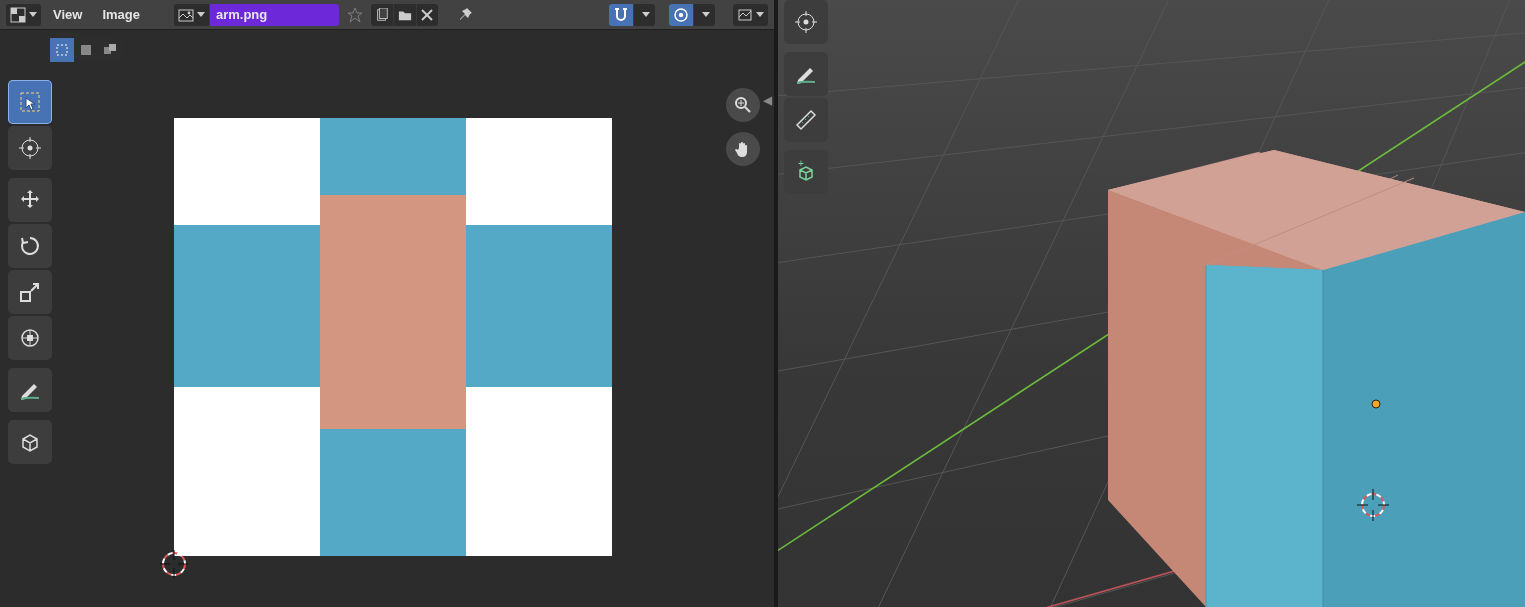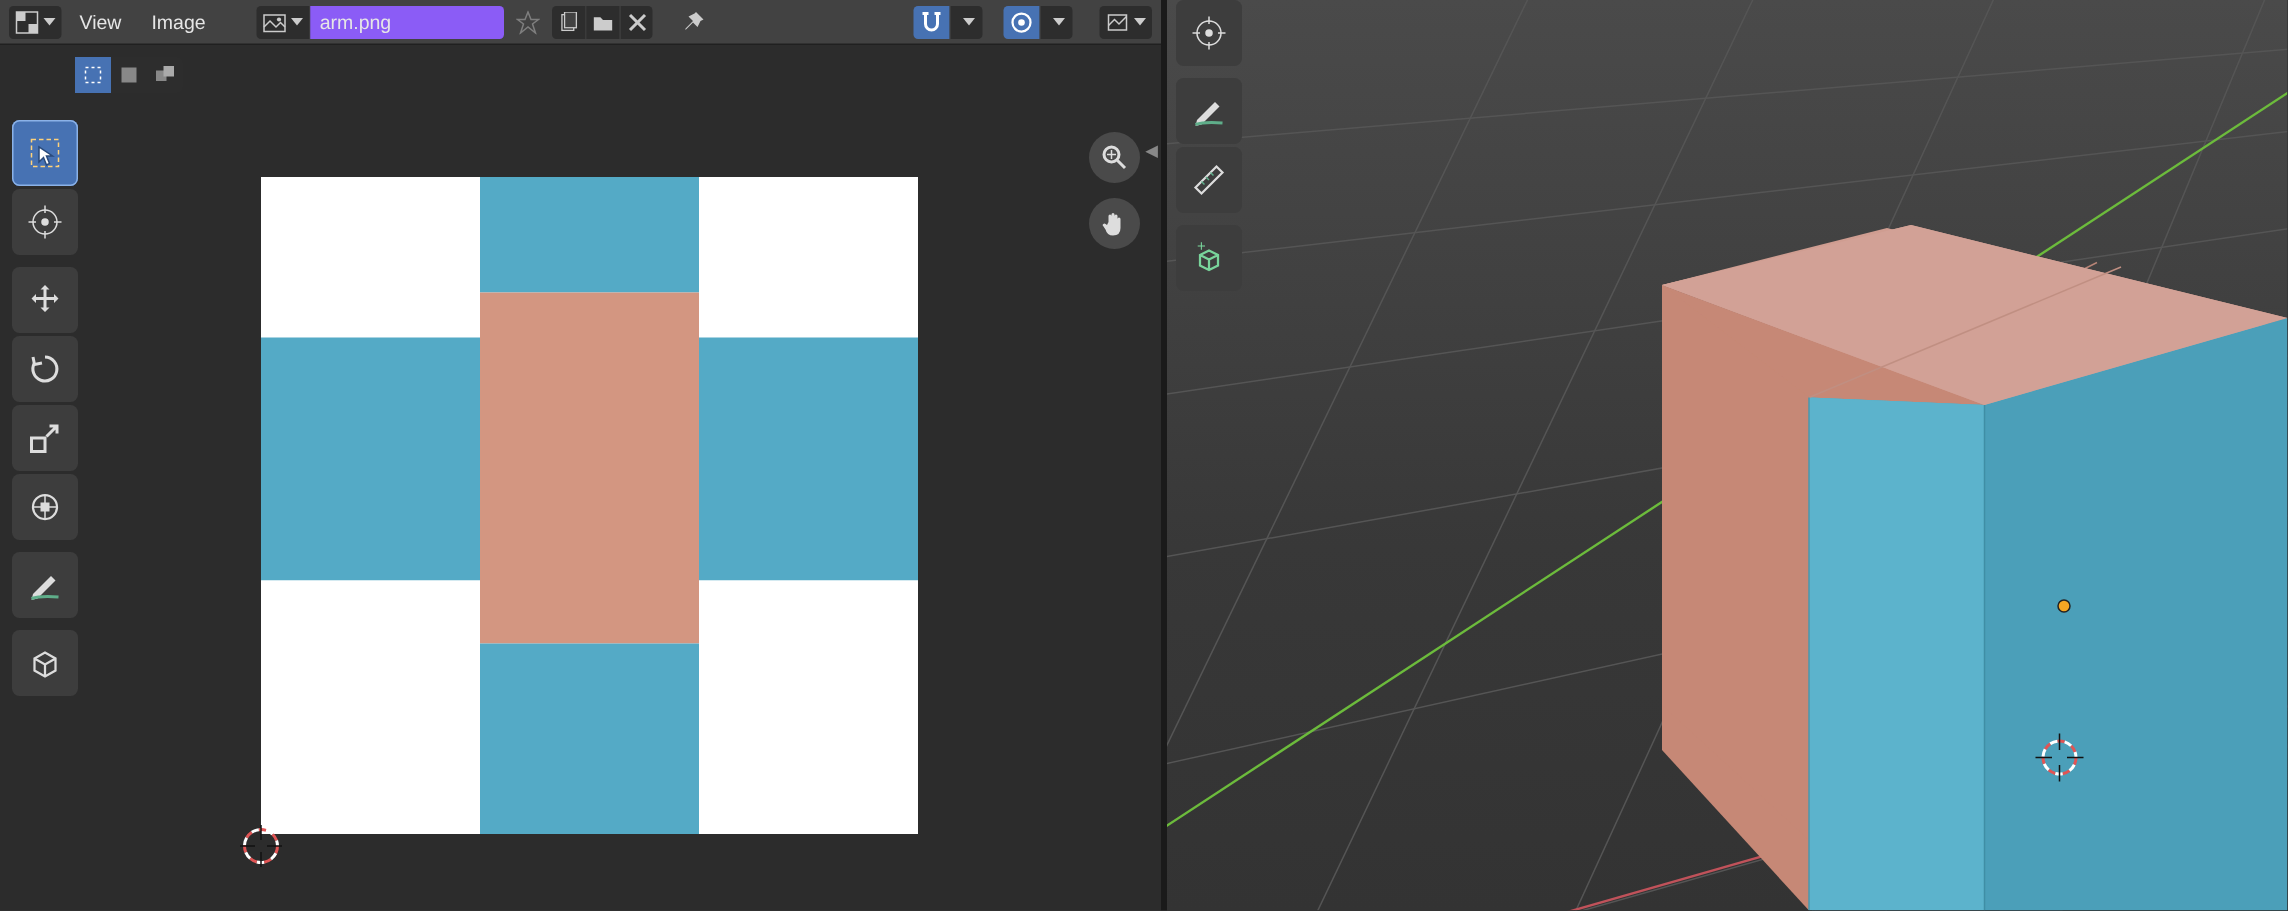--- a/index.html
+++ b/index.html
@@ -24,21 +24,21 @@
     font-size: 13px;
     color: var(--text);
     overflow: hidden;
     display: flex;
   }
   
   .panel {
     position: relative;
     height: 100%;
   }
-  .panel.uv { width: 778px; border-right: 4px solid #1a1a1a; background: #2c2c2c; }
+  .panel.uv { width: 778px; border-right: 4px solid #1a1a1a; background: #2c2c2c; font-weight: bold; }
   .panel.view3d { flex: 1; background: #393939; }
 
   
   .hdr {
     height: 30px;
     background: var(--hdr);
     display: flex;
     align-items: center;
     gap: 4px;
     padding: 0 6px;
@@ -52,21 +52,21 @@
     justify-content: center;
     border-radius: 3px;
     padding: 0 4px;
     color: var(--text);
   }
   .hdr-btn.dark { background: #2d2d2d; }
   .hdr-btn.txt { padding: 0 8px; }
   .imgname {
     width: 130px;
     height: 22px;
-    background: #8b5cf6;
+    background: #6d28d9;
     border-radius: 0;
     display:flex;
     align-items:center;
     padding:0 6px;
   }
   .dd { width:0;height:0;border-left:4px solid transparent;border-right:4px solid transparent;border-top:5px solid #ccc; margin-left:3px;}
   .spacer { flex:1; }
   .pill { display:flex; }
   .pill > div { border-radius:0; }
   .pill > div:first-child { border-top-left-radius:3px; border-bottom-left-radius:3px;}

